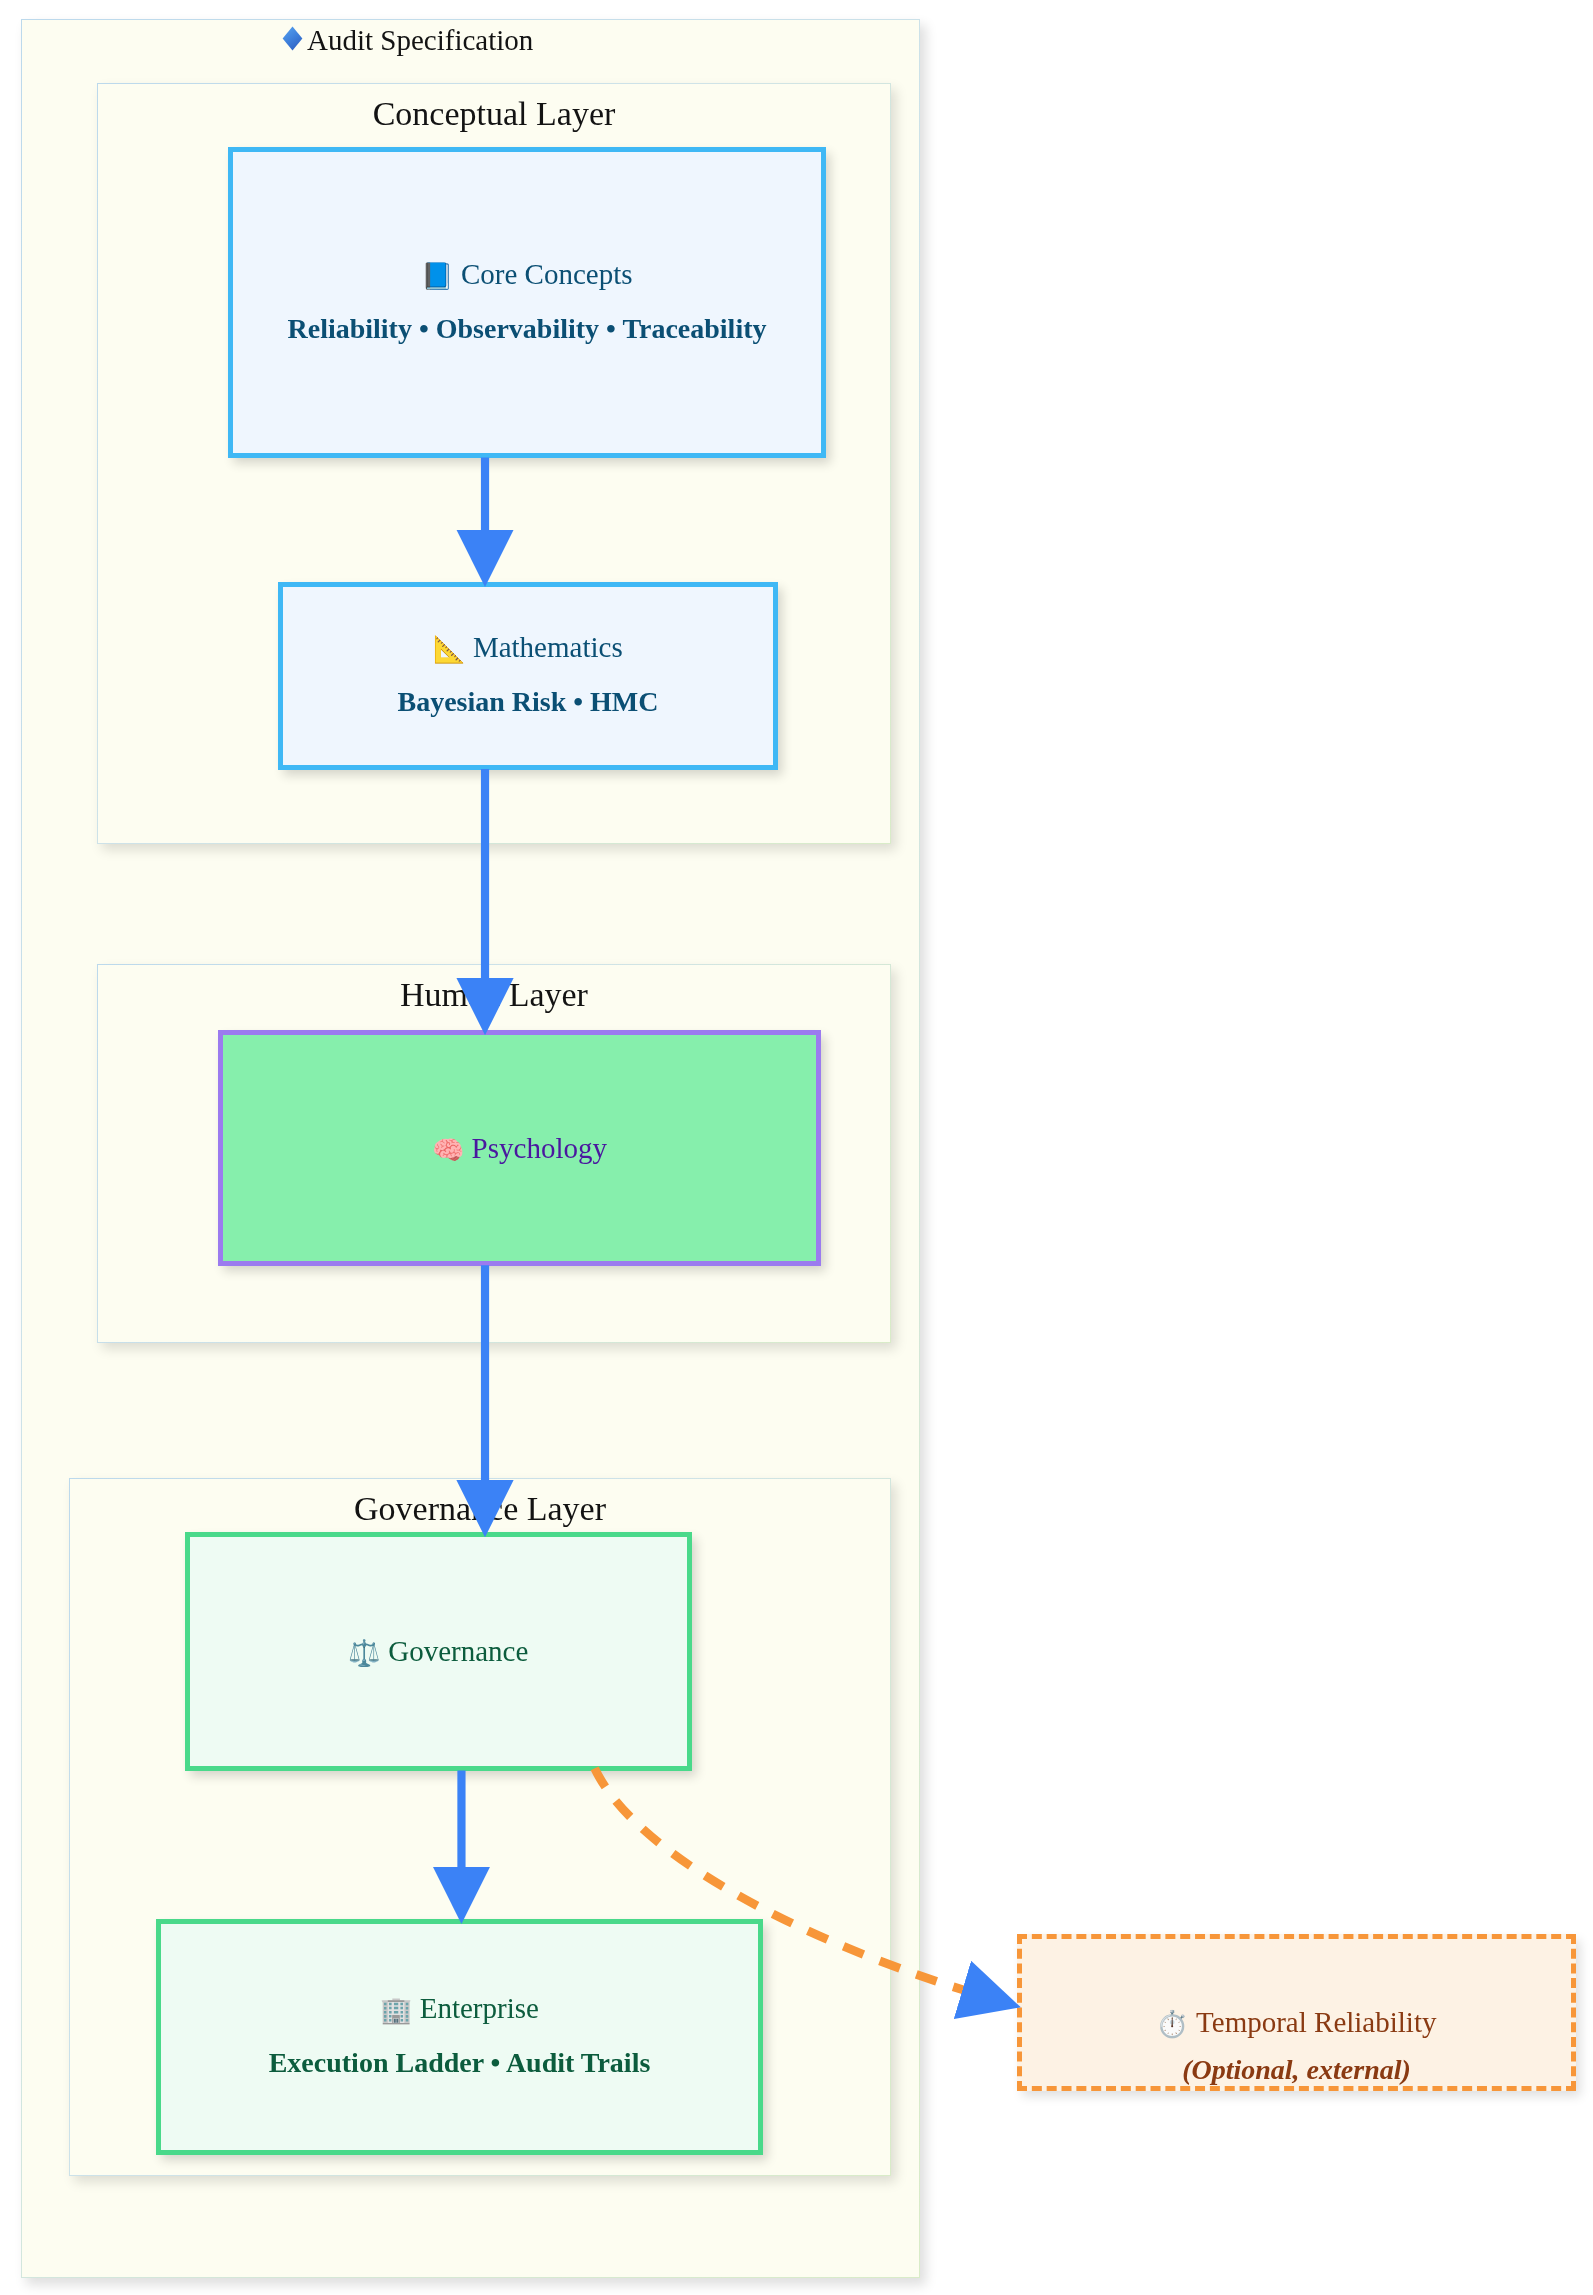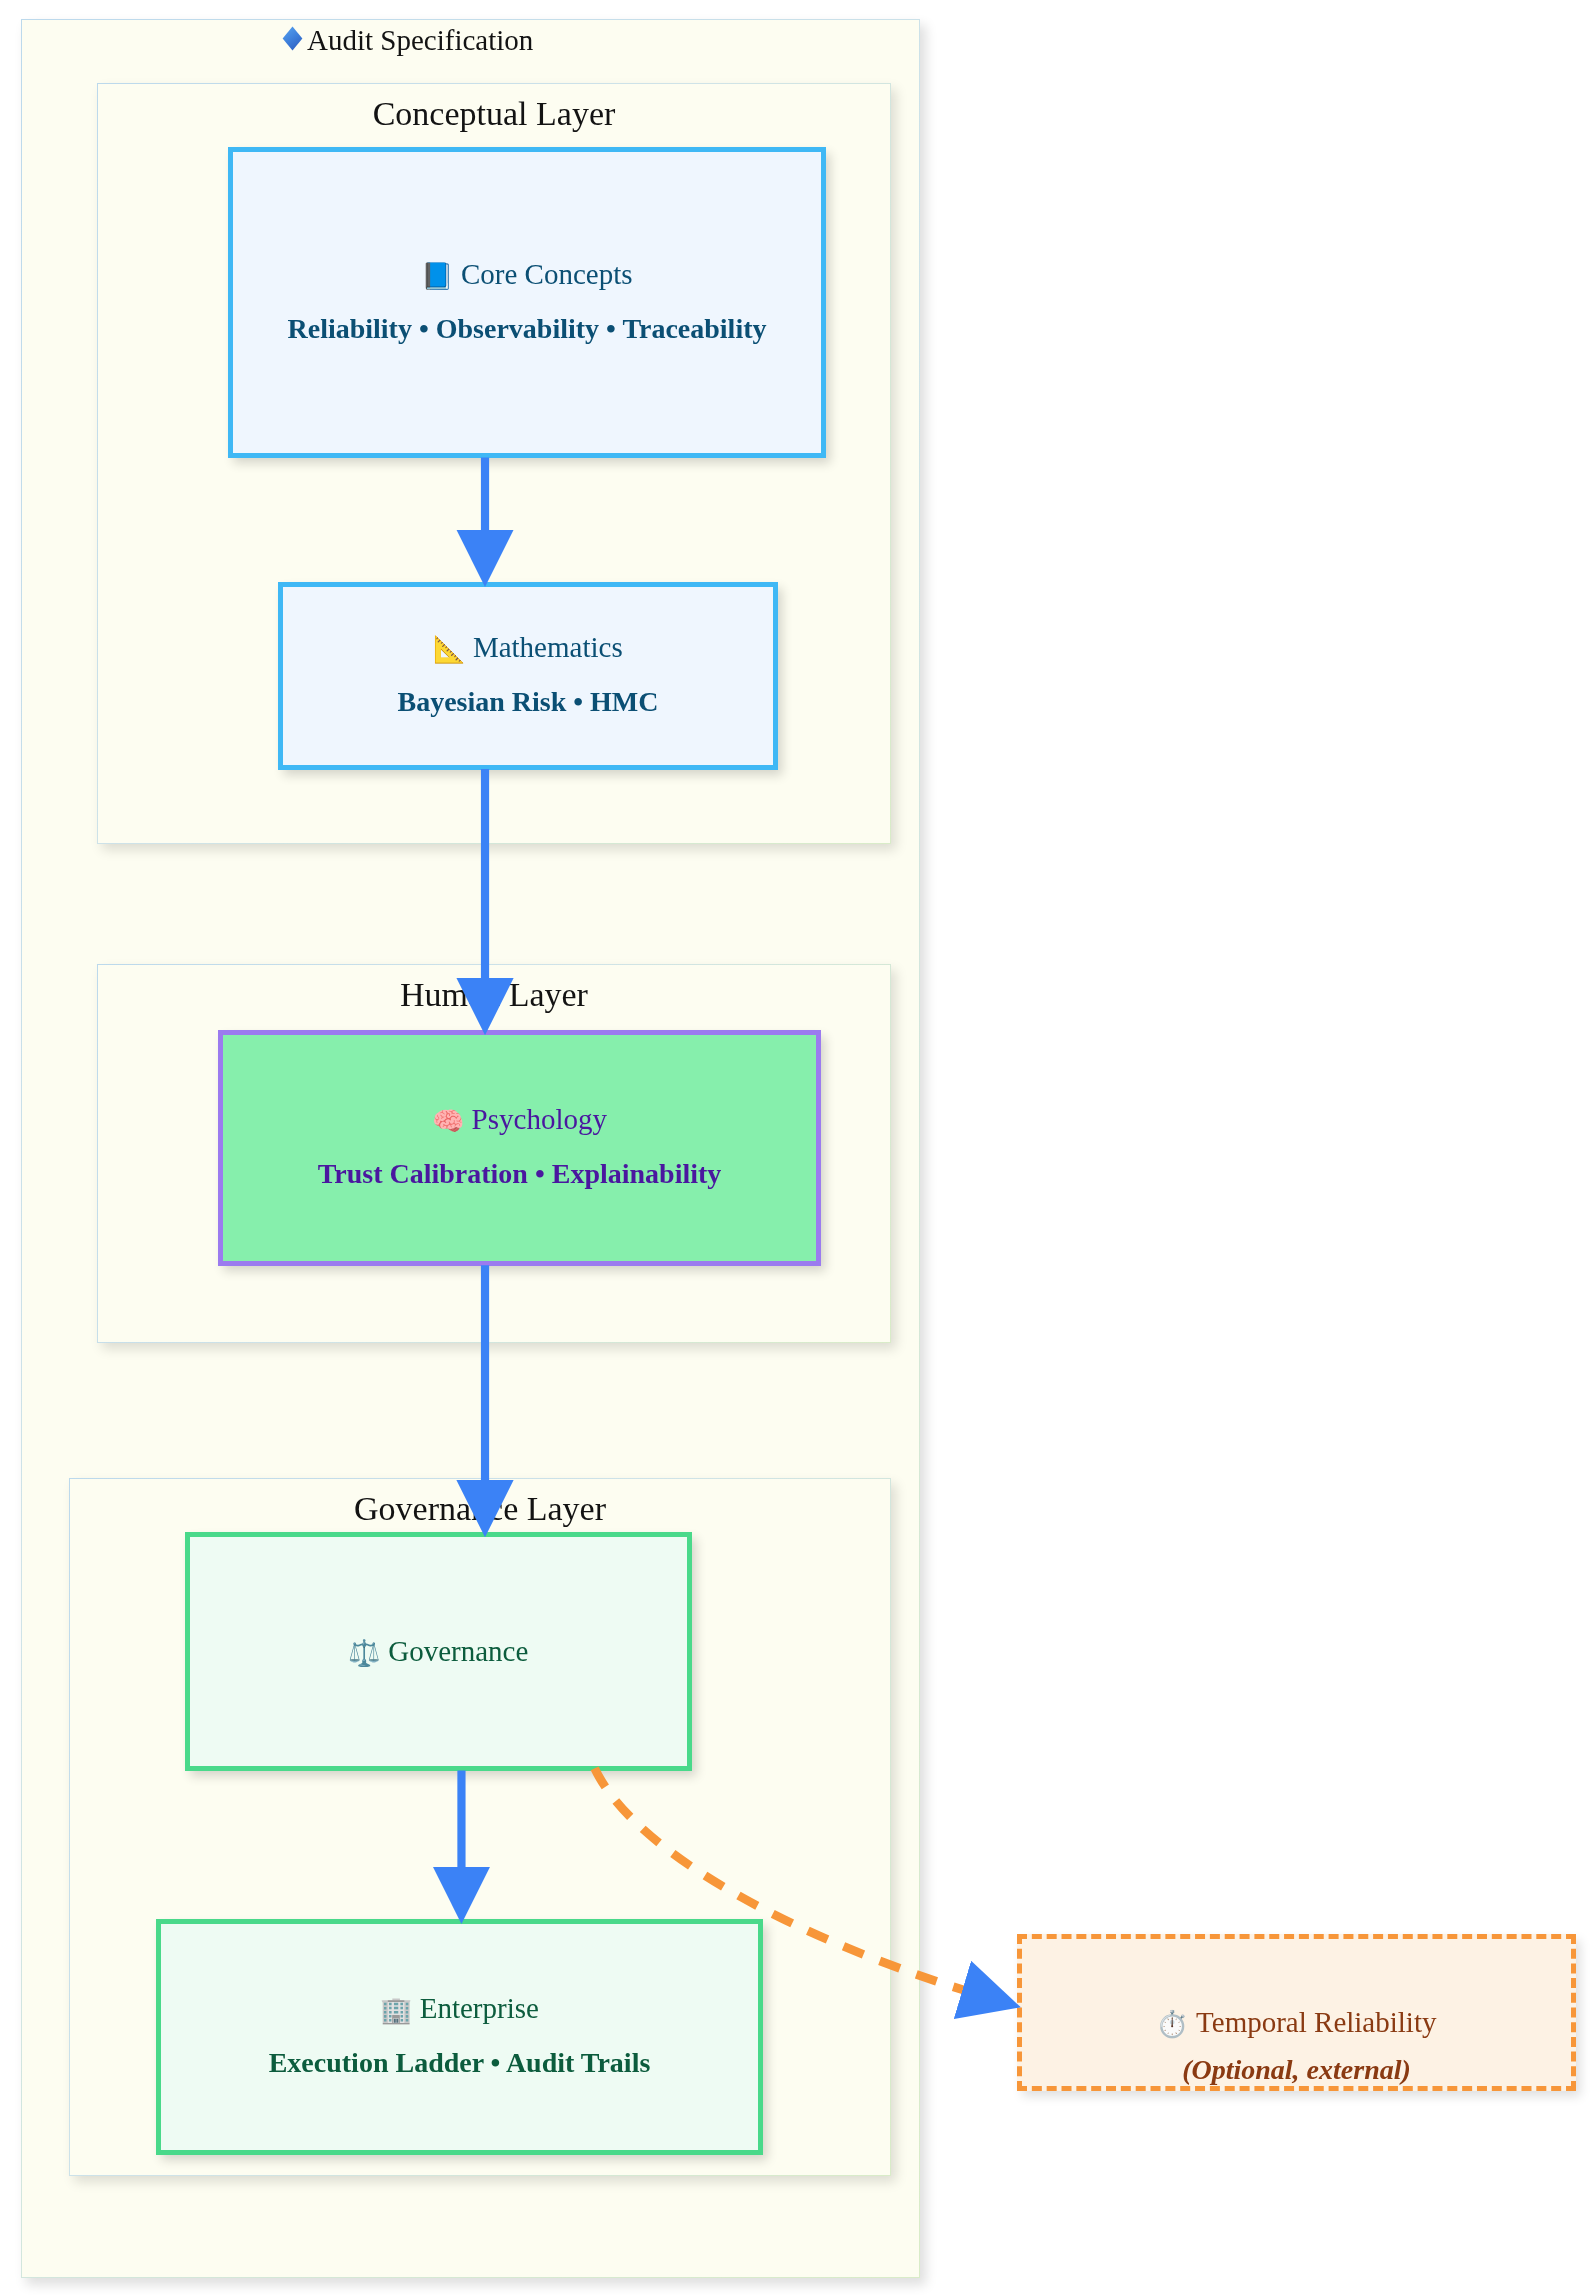--- a/index.html
+++ b/index.html
@@ -142,21 +142,20 @@
     <div class="title">
       <span class="emo">📐</span><span>Mathematics</span>
     </div>
     <div class="sub">Bayesian Risk • HMC</div>
   </div>
 
   <div class="node n-purple" id="node-psych">
     <div class="title">
       <span class="emo">🧠</span><span>Psychology</span>
     </div>
-    <div class="sub" style="max-width:451px;">Trust Calibration • Explainability</div>
   </div>
 
   <div class="node n-green" id="node-gov">
     <div class="title">
       <span class="emo">⚖️</span><span>Governance</span>
     </div>
   </div>
 
   <div class="node n-green" id="node-enterprise">
     <div class="title">

